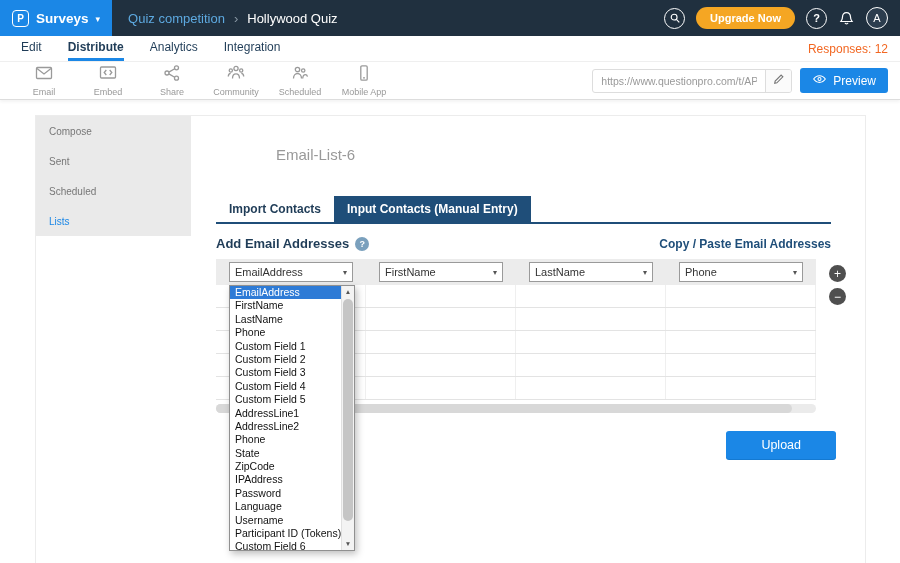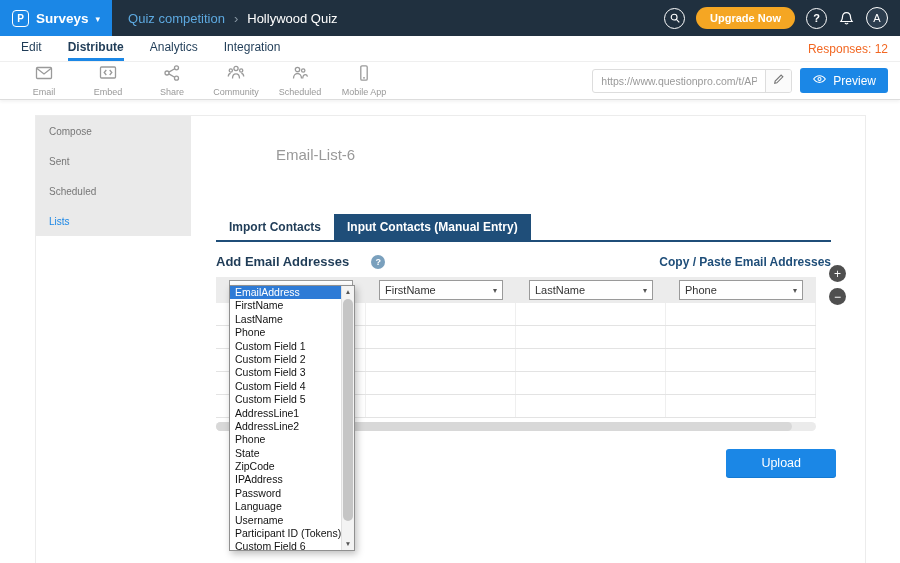--- a/index.html
+++ b/index.html
@@ -43,26 +43,26 @@
 
   
   .content { display:flex; margin:15px 0 0 35px; width:831px; height:448px; border:1px solid #ececec; border-bottom:none; background:#fff; }
   .sidebar { width:155px; flex-shrink:0; background:#fff; }
   .side-list { background:#eaeaea; }
   .side-item { height:30px; display:flex; align-items:center; padding-left:13px; font-size:10px; color:#777; cursor:pointer; }
   .side-item.active { color:#1b87e6; }
 
   .panel { flex:1; position:relative; padding-left:25px; background:#fff; }
   .list-title { margin:30px 0 0 60px; font-size:15px; font-weight:normal; color:#999; }
-  .tabs { display:flex; margin-top:51px; width:615px; border-bottom:2px solid #1f4e79; }
+  .tabs { display:flex; margin-top:33px; width:615px; border-bottom:2px solid #1f4e79; }
   .tab { font-size:12px; font-weight:bold; color:#1f3c57; padding:6px 13px; cursor:pointer; white-space:nowrap; }
   .tab.active { background:#1f4e79; color:#fff; }
 
   .add-row { display:flex; justify-content:space-between; align-items:center; width:615px; margin-top:12px; }
-  .add-left { display:flex; align-items:center; gap:22px; }
+  .add-left { display:flex; align-items:center; gap:6px; }
   .add-heading { font-size:13px; font-weight:bold; color:#1f3c57; }
   .q-icon { width:14px; height:14px; border-radius:50%; background:#7aa0bd; color:#fff; font-size:9px; font-weight:bold; display:grid; place-items:center; cursor:pointer; }
   .copy-link { font-size:12px; font-weight:bold; color:#1f4e79; cursor:pointer; text-decoration:none; }
 
   .table { width:600px; margin-top:8px; }
   .thead { height:26px; background:#ececec; display:flex; align-items:center; }
   .th { width:150px; padding-left:13px; }
   .select { width:124px; height:20px; background:#fff; border:1px solid #9a9a9a; display:flex; align-items:center; justify-content:space-between; font-size:11px; color:#333; padding:0 5px; cursor:pointer; }
   .sel-caret { font-size:8px; color:#555; }
   .trow { display:flex; height:23px; border-bottom:1px solid #e3e3e3; background:#fff; }

